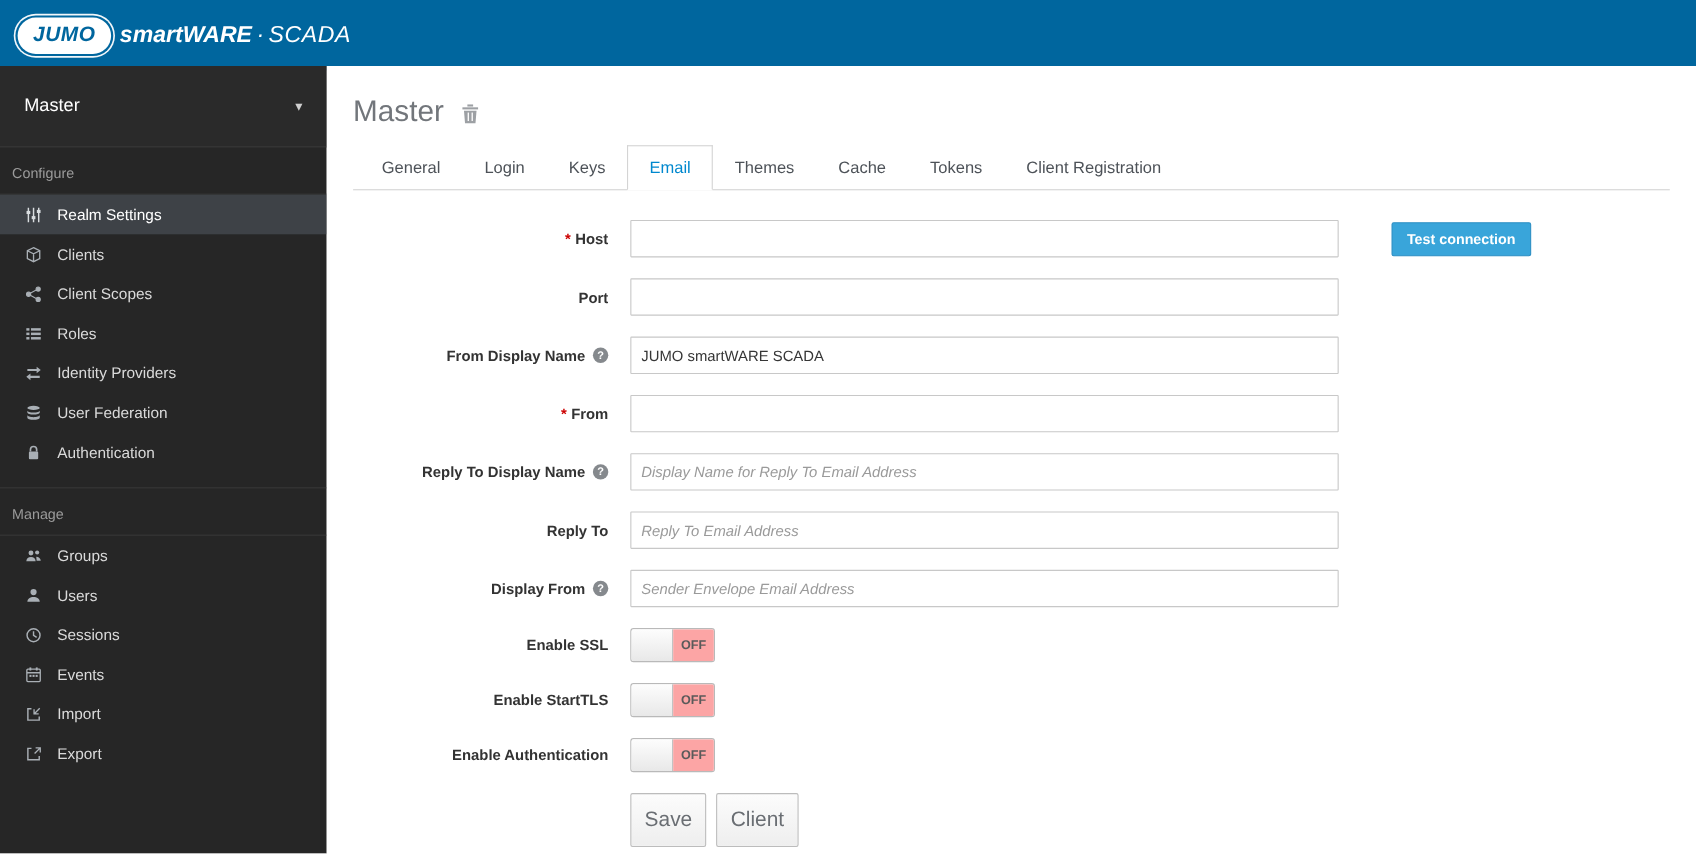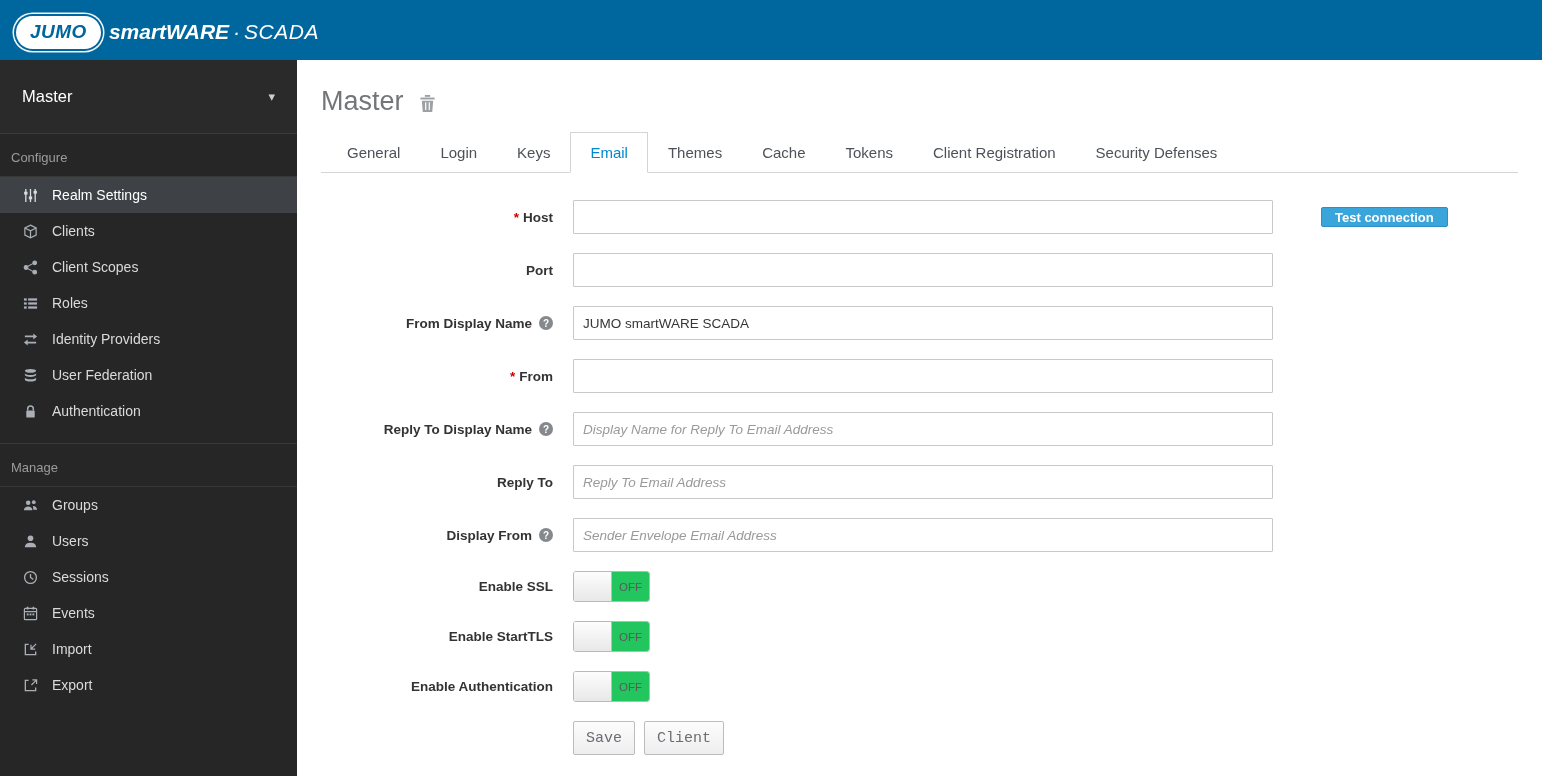--- a/index.html
+++ b/index.html
@@ -116,56 +116,56 @@
   .required { color: var(--required-red, #cc0000); font-weight: 700; }
   .help-icon {
     width: 14px; height: 14px; border-radius: 50%;
     background: #85898d; color: #fff;
     font-size: 10px; font-weight: 700; font-style: normal;
     display: inline-flex; align-items: center; justify-content: center;
     cursor: pointer; margin-left: 3px; flex: none;
   }
   .help-icon::after { content: "?"; }
   .text-field {
-    width: 700px; height: 31px;
+    width: 644px; height: 31px;
     border: 1px solid #c8c8c8; border-radius: 1px;
     padding: 16px 9px;
     font-size: 13.5px; color: #363636;
     font-family: inherit;
     outline: none;
     background: #fff;
   }
   .text-field::placeholder { color: #9a9a9a; font-style: italic; }
   .btn-test {
     margin-left: 48px;
-    height: 20px; padding: 0 13px;
+    height: 31px; padding: 0 13px;
     background: var(--accent, #39a5da);
     border: 1px solid #2d8fc4; border-radius: 2px;
     color: #fff; font-size: 13px; font-weight: 700;
     cursor: pointer; font-family: inherit;
   }
   .switch {
     width: 77px; height: 31px;
     border: 1px solid #b9b9b9; border-radius: 3px;
     display: flex; overflow: hidden;
     cursor: pointer; background: #fff;
   }
   .switch-knob { width: 38px; background: linear-gradient(#fdfdfd, #e8e8e8); border-right: 1px solid #bdbdbd; }
   .switch-state {
     flex: 1; display: flex; align-items: center; justify-content: center;
-    background: #22c55e; color: #5a5a5a;
-    font-size: 11.5px; font-weight: 400;
+    background: #fca5a5; color: #5a5a5a;
+    font-size: 11.5px; font-weight: 700;
   }
   .actions { margin-left: 252px; display: flex; gap: 9px; padding-bottom: 30px; }
   .btn-default {
-    height: 34px; padding: 0 12px;
+    height: 49px; padding: 0 12px;
     background: linear-gradient(#fcfcfc, #eeeeee);
     border: 1px solid #bcbcbc; border-radius: 2px;
-    font-size: 15px; color: #6a6e73;
-    cursor: pointer; font-family: Liberation Mono, monospace;
+    font-size: 19px; color: #6a6e73;
+    cursor: pointer; font-family: Liberation Sans, sans-serif;
   }
 </style>
 </head>
 <body>
 
 <div class="header">
   <span class="logo-pill">JUMO</span>
   <span class="brand">
     <span class="b-strong">smartWARE</span>
     <span class="b-dot">·</span>
@@ -352,21 +352,20 @@
 
   <div class="tabs">
     <div class="tab">General</div>
     <div class="tab">Login</div>
     <div class="tab">Keys</div>
     <div class="tab active">Email</div>
     <div class="tab">Themes</div>
     <div class="tab">Cache</div>
     <div class="tab">Tokens</div>
     <div class="tab">Client Registration</div>
-    <div class="tab">Security Defenses</div>
   </div>
 
   <div class="form">
 
     <div class="form-row">
       <label class="control-label">
         <span class="required">*</span>
         <span>Host</span>
       </label>
       <input class="text-field" type="text" value="" style="">

